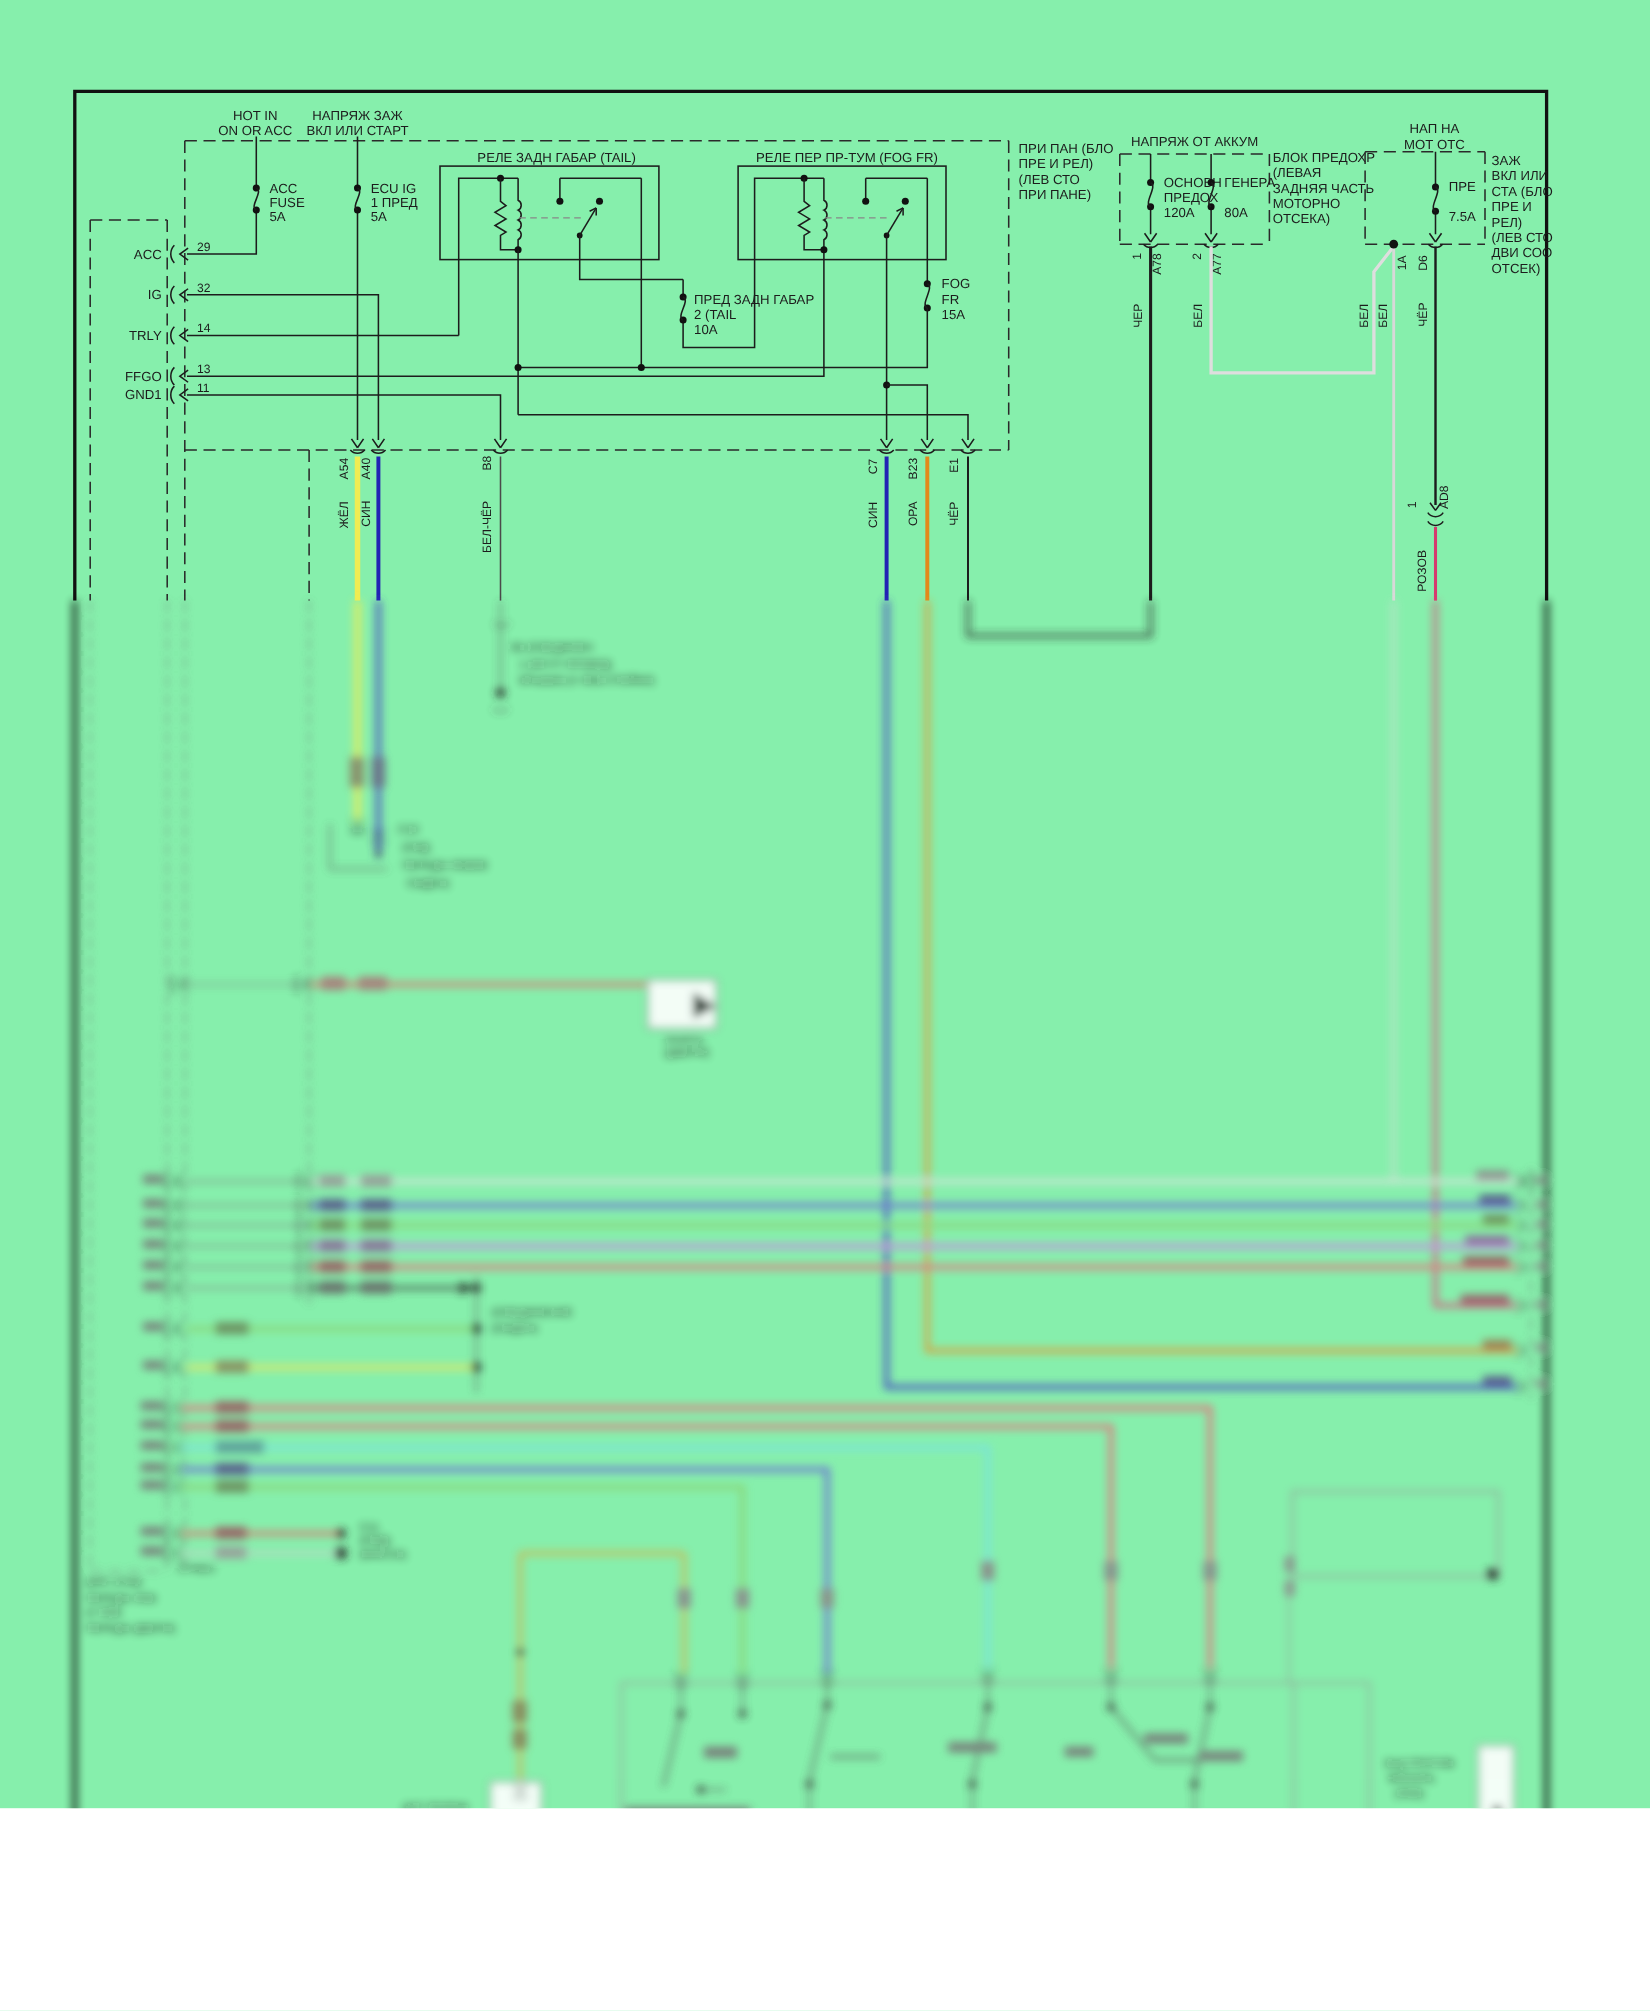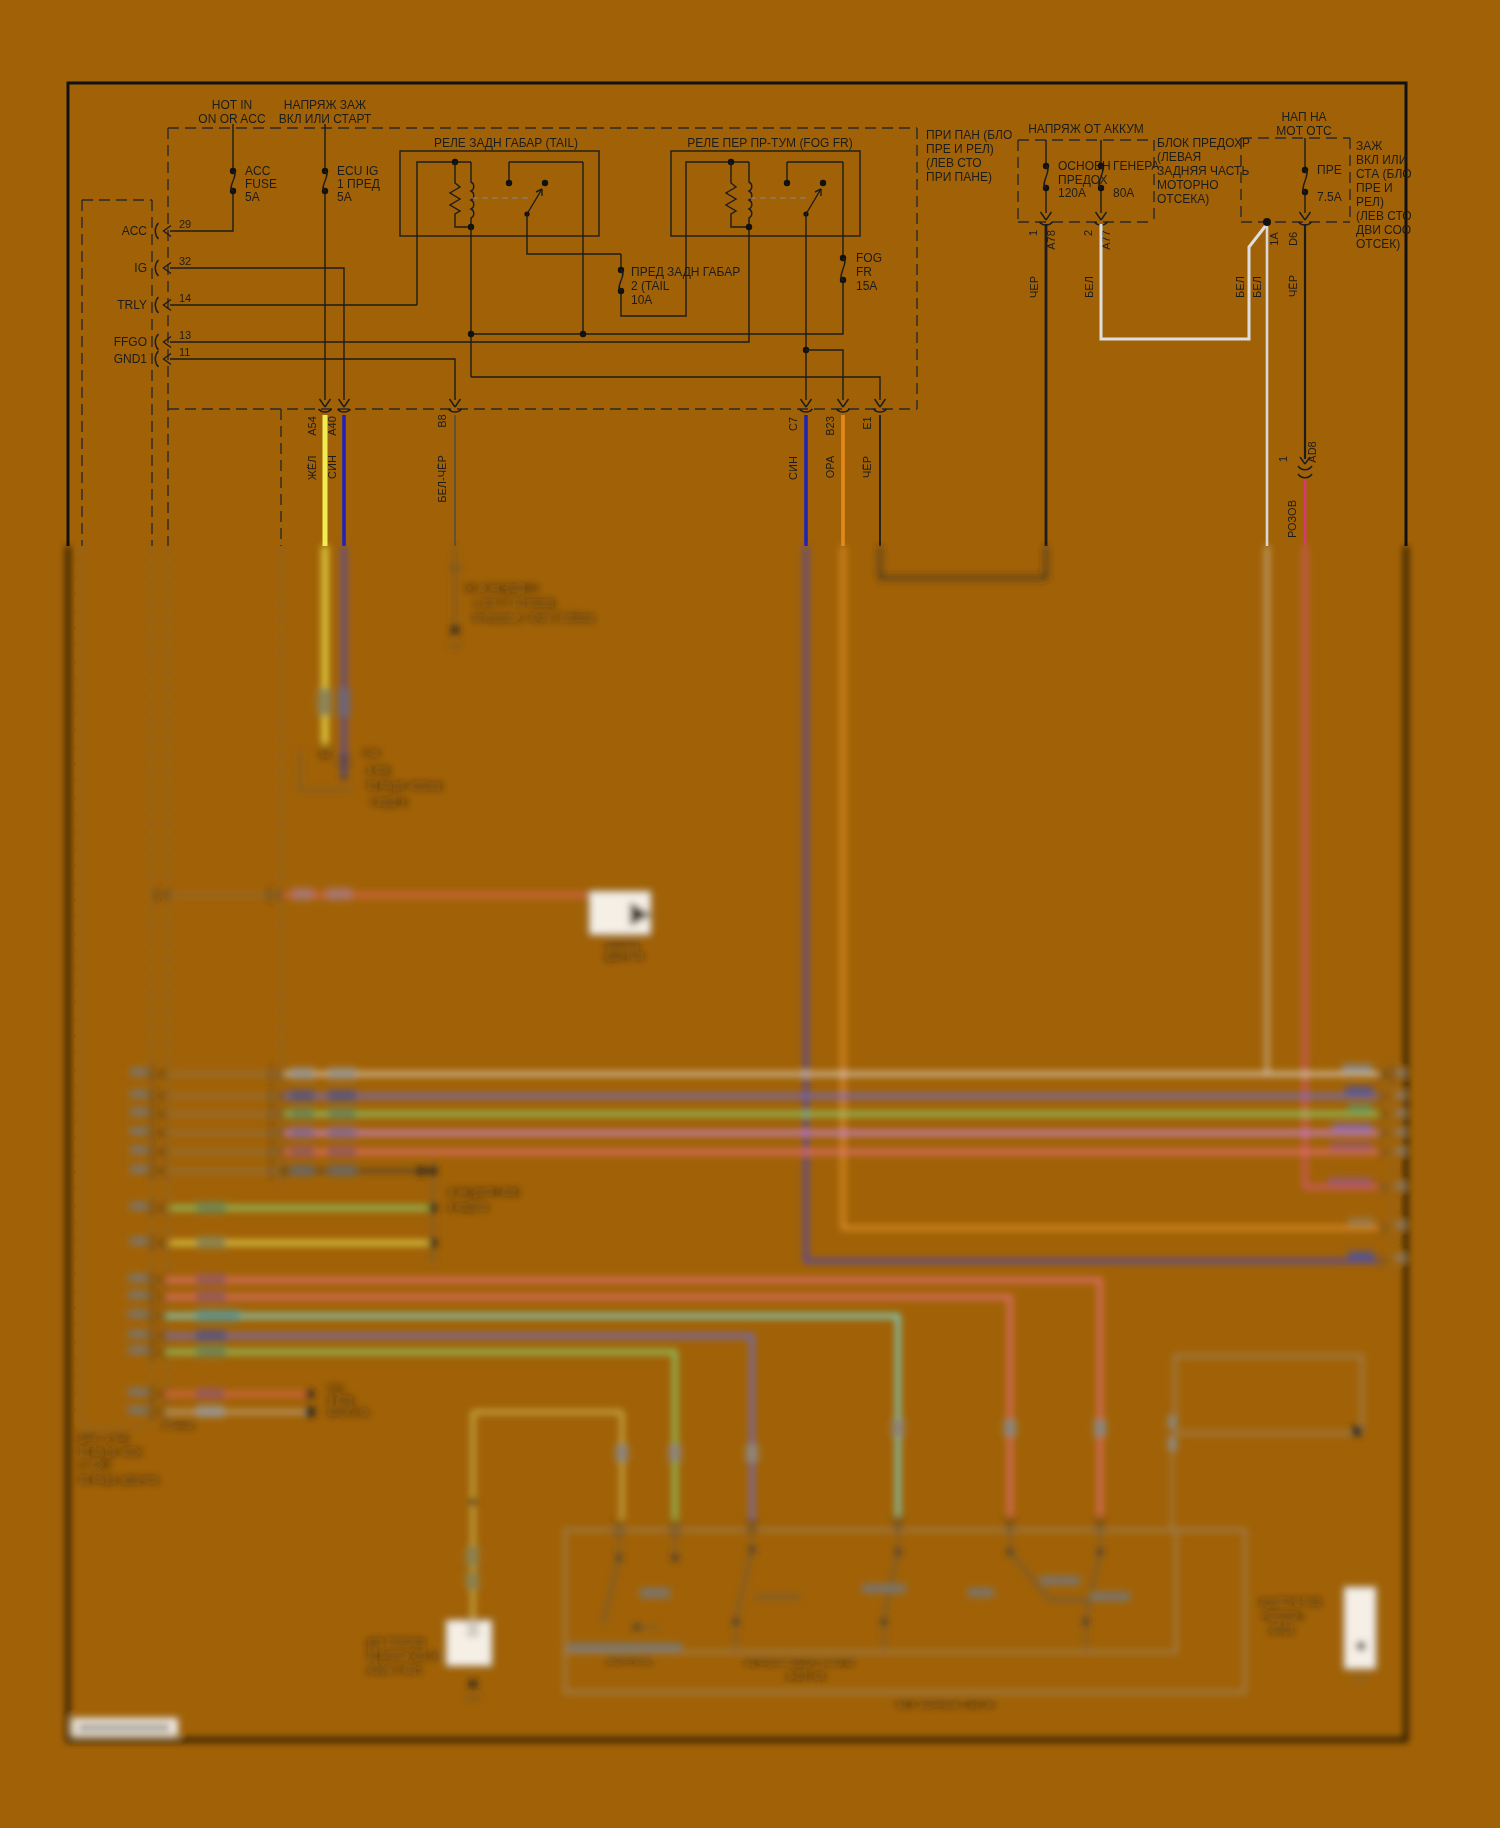--- a/index.html
+++ b/index.html
@@ -1,16 +1,16 @@
 <!DOCTYPE html>
 <html><head>
 <meta charset="utf-8">
 <style>
 html,body{margin:0;padding:0;background:#ffffff;}
-#wrap{width:1500px;height:1828px;position:relative;background:#a16207;overflow:hidden;}
+#wrap{width:1500px;height:1644px;position:relative;background:#86efac;overflow:hidden;}
 text{font-family:"Liberation Sans",sans-serif;fill:#1c1c1c;}
 .t12{font-size:12px;}
 .t11{font-size:11px;}
 .t10{font-size:10px;}
 .w{stroke:#1c1c1c;stroke-width:1.4;fill:none;}
 .dash{stroke:#2a2a2a;stroke-width:1.4;fill:none;stroke-dasharray:11 6;}
 .dashb{stroke:#6a6a6a;stroke-width:1.2;fill:none;stroke-dasharray:11 6;}
 .dot{fill:#111;stroke:none;}
 </style>
 </head>

